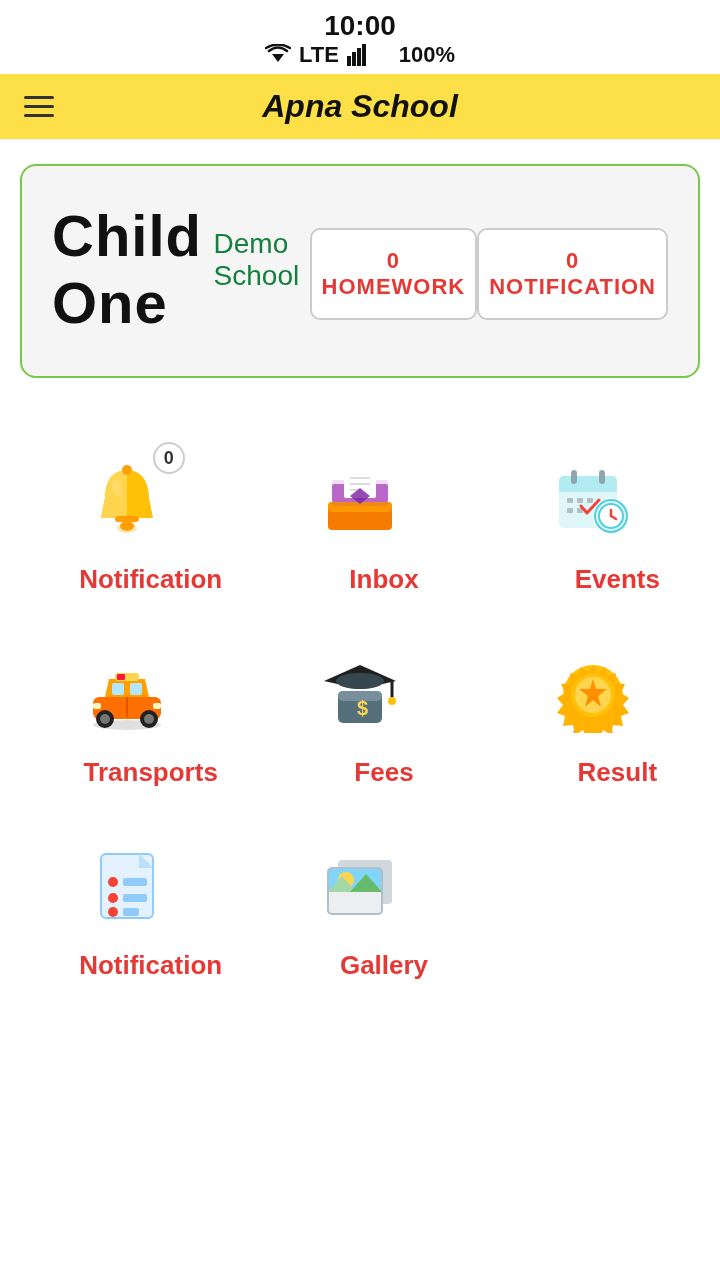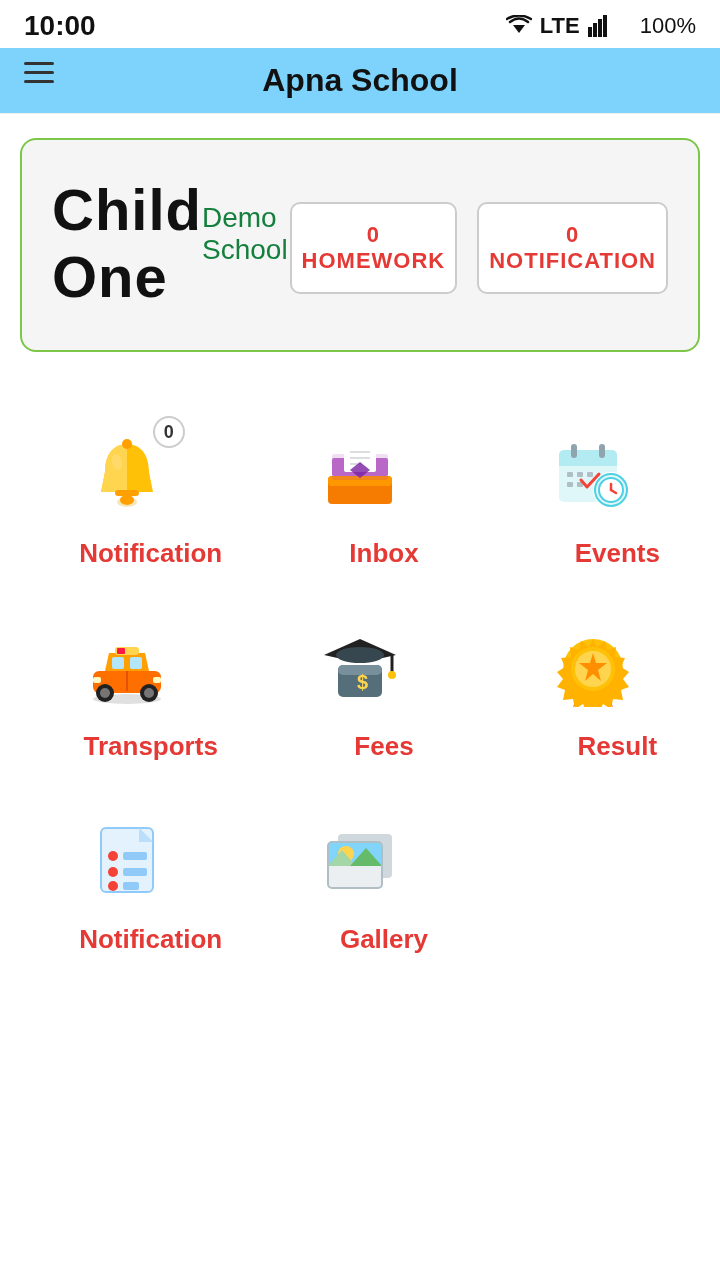--- a/index.html
+++ b/index.html
@@ -12,43 +12,46 @@
       position: relative;
     }
 
     
     .status-bar {
       display: flex;
       justify-content: space-between;
       align-items: center;
       padding: 10px 24px 6px;
       background: #fff;
+      flex-direction: column;
     }
     .status-time {
       font-size: 28px;
       font-weight: 600;
       color: #111;
     }
     .status-icons {
       display: flex;
       align-items: center;
       gap: 8px;
       font-size: 22px;
       font-weight: 600;
       color: #111;
     }
 
     
     .header {
       display: flex;
+      align-items: center;
       justify-content: center;
       padding: 14px 24px;
       position: relative;
-      background: #7dd3fc;
+      background: #fde047;
       border-bottom: 1px solid #f0f0f0;
+      font-style: italic;
     }
     .hamburger {
       position: absolute;
       left: 24px;
       display: flex;
       flex-direction: column;
       gap: 6px;
       cursor: pointer;
     }
     .hamburger span {
@@ -81,21 +84,20 @@
       letter-spacing: 1px;
       margin-bottom: 10px;
     }
     .child-school {
       font-size: 28px;
       color: #15803d;
       margin-bottom: 28px;
     }
     .child-buttons {
       display: flex;
-      gap: 20px;
       width: 100%;
     }
     .child-btn {
       flex: 1;
       border: 2px solid #ccc;
       border-radius: 10px;
       background: #fff;
       padding: 18px 10px;
       font-size: 22px;
       font-weight: 700;
@@ -172,21 +174,21 @@
       <path d="M1,4 Q13,-3 25,4" fill="none" stroke="#111" stroke-width="2.5" stroke-linecap="round"></path>
     </svg>
     <span style="font-size:22px;font-weight:700;">LTE</span>
 
     <svg width="20" height="22" viewBox="0 0 20 22">
       <rect x="0" y="12" width="4" height="10" fill="#111"></rect>
       <rect x="5" y="8" width="4" height="14" fill="#111"></rect>
       <rect x="10" y="4" width="4" height="18" fill="#111"></rect>
       <rect x="15" y="0" width="4" height="22" fill="#111"></rect>
     </svg>
-    <span style="font-size:22px;font-weight:400;margin-left:24px;">100%</span>
+    <span style="font-size:22px;font-weight:700;margin-left:24px;">100%</span>
   </div>
 </div>
 
 <div class="header">
   <div class="hamburger">
     <span></span>
       <span></span>
       <span></span>
   </div>
   <span class="header-title">Apna School</span>

